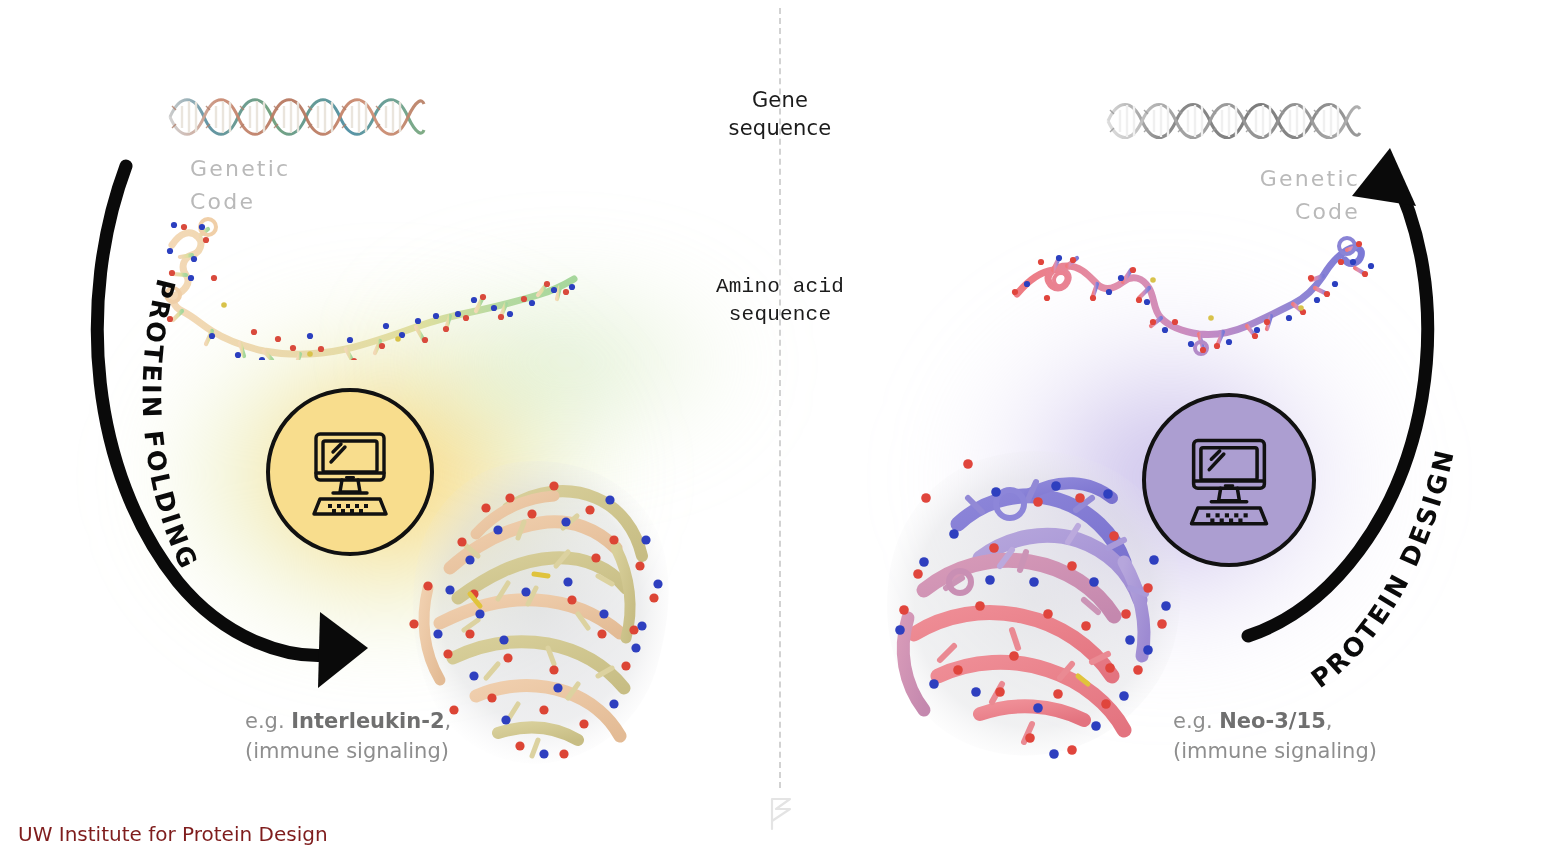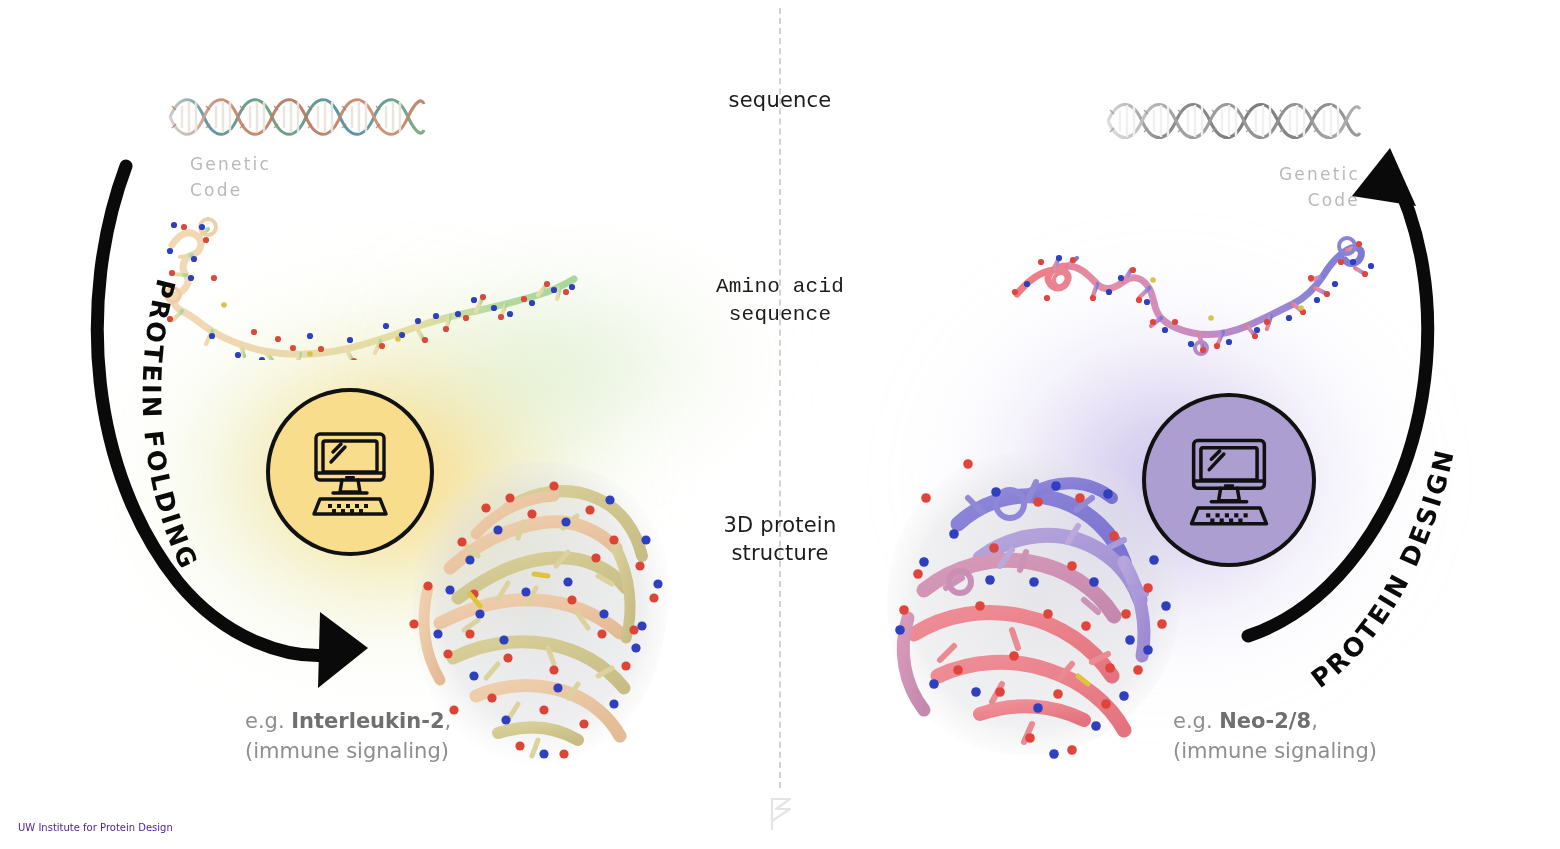--- a/index.html
+++ b/index.html
@@ -33,21 +33,21 @@
       rgba(150,130,215,.62) 0%, rgba(176,160,224,.38) 40%,
       rgba(208,198,238,.2) 66%, rgba(255,255,255,0) 100%);}
 
   
   .dna{position:absolute;}
   #dna-left{left:168px;top:86px;width:258px;height:62px;}
   #dna-right{left:1104px;top:92px;width:258px;height:58px;}
 
   
   .genetic-code{position:absolute;font-family:"DejaVu Sans",sans-serif;
-    font-size:17px;line-height:1.5;color:#b9b9b9;letter-spacing:2.2px;}
+    font-size:22px;line-height:1.5;color:#b9b9b9;letter-spacing:2.2px;}
   #gc-left{left:190px;top:152px;text-align:left;}
   #gc-right{left:1170px;top:162px;width:190px;text-align:right;}
   .genetic-code .ln{display:block;}
 
   
   #pep-left{position:absolute;left:150px;top:215px;width:430px;height:145px;}
   #pep-right{position:absolute;left:1005px;top:232px;width:375px;height:125px;}
 
   
   #fold-left{position:absolute;left:358px;top:448px;width:330px;height:325px;}
@@ -69,21 +69,21 @@
   
   .caption{position:absolute;font-family:"DejaVu Sans",sans-serif;
     font-size:21px;line-height:1.42;color:#8e8e8e;}
   #cap-left{left:245px;top:707px;}
   #cap-right{left:1173px;top:707px;}
   .caption b{color:#6f6f6f;font-weight:bold;}
   .caption .ln{display:block;white-space:nowrap;}
 
   
   #footer{position:absolute;left:18px;top:822px;
-    font-family:"DejaVu Sans",sans-serif;font-size:10px;color:#4c1d95;}
+    font-family:"DejaVu Sans",sans-serif;font-size:20px;color:#7f1d1d;}
   #watermark{position:absolute;left:756px;top:793px;width:48px;height:42px;}
 </style>
 </head>
 <body>
 
 <div id="stage">
 
   <div class="glow glow-yellow"></div>
   <div class="glow glow-green"></div>
   <div class="glow glow-purple"></div>
@@ -675,41 +675,38 @@
 
     <text class="arc-text">
       <textPath href="#textFold" startOffset="6%">PROTEIN FOLDING</textPath>
     </text>
     <text class="arc-text">
       <textPath href="#textDesign" startOffset="4%">PROTEIN DESIGN</textPath>
     </text>
   </svg>
 
   <div class="center-label" id="lbl-gene">
+    <span class="ln">Gene</span>
     <span class="ln">sequence</span>
   </div>
   <div class="center-label" id="lbl-aa">
     <span class="ln">Amino acid</span>
     <span class="ln">sequence</span>
   </div>
-  <div class="center-label" id="lbl-3d">
-    <span class="ln">3D protein</span>
-    <span class="ln">structure</span>
-  </div>
 
   <div class="caption" id="cap-left">
     <span class="ln">
       <span>e.g. </span><b>Interleukin-2</b><span>,</span>
     </span>
     <span class="ln">(immune signaling)</span>
   </div>
 
   <div class="caption" id="cap-right">
     <span class="ln">
-      <span>e.g. </span><b>Neo-2/8</b><span>,</span>
+      <span>e.g. </span><b>Neo-3/15</b><span>,</span>
     </span>
     <span class="ln">(immune signaling)</span>
   </div>
 
   <div id="footer">UW Institute for Protein Design</div>
 
   <svg id="watermark" viewBox="0 0 48 42">
     <g fill="none" stroke="#e4e4e4" stroke-width="2.2" stroke-linejoin="round">
       <path d="M16,6 L34,6 L20,16 L34,16 L16,28 L16,36 Z"></path>
     </g>

